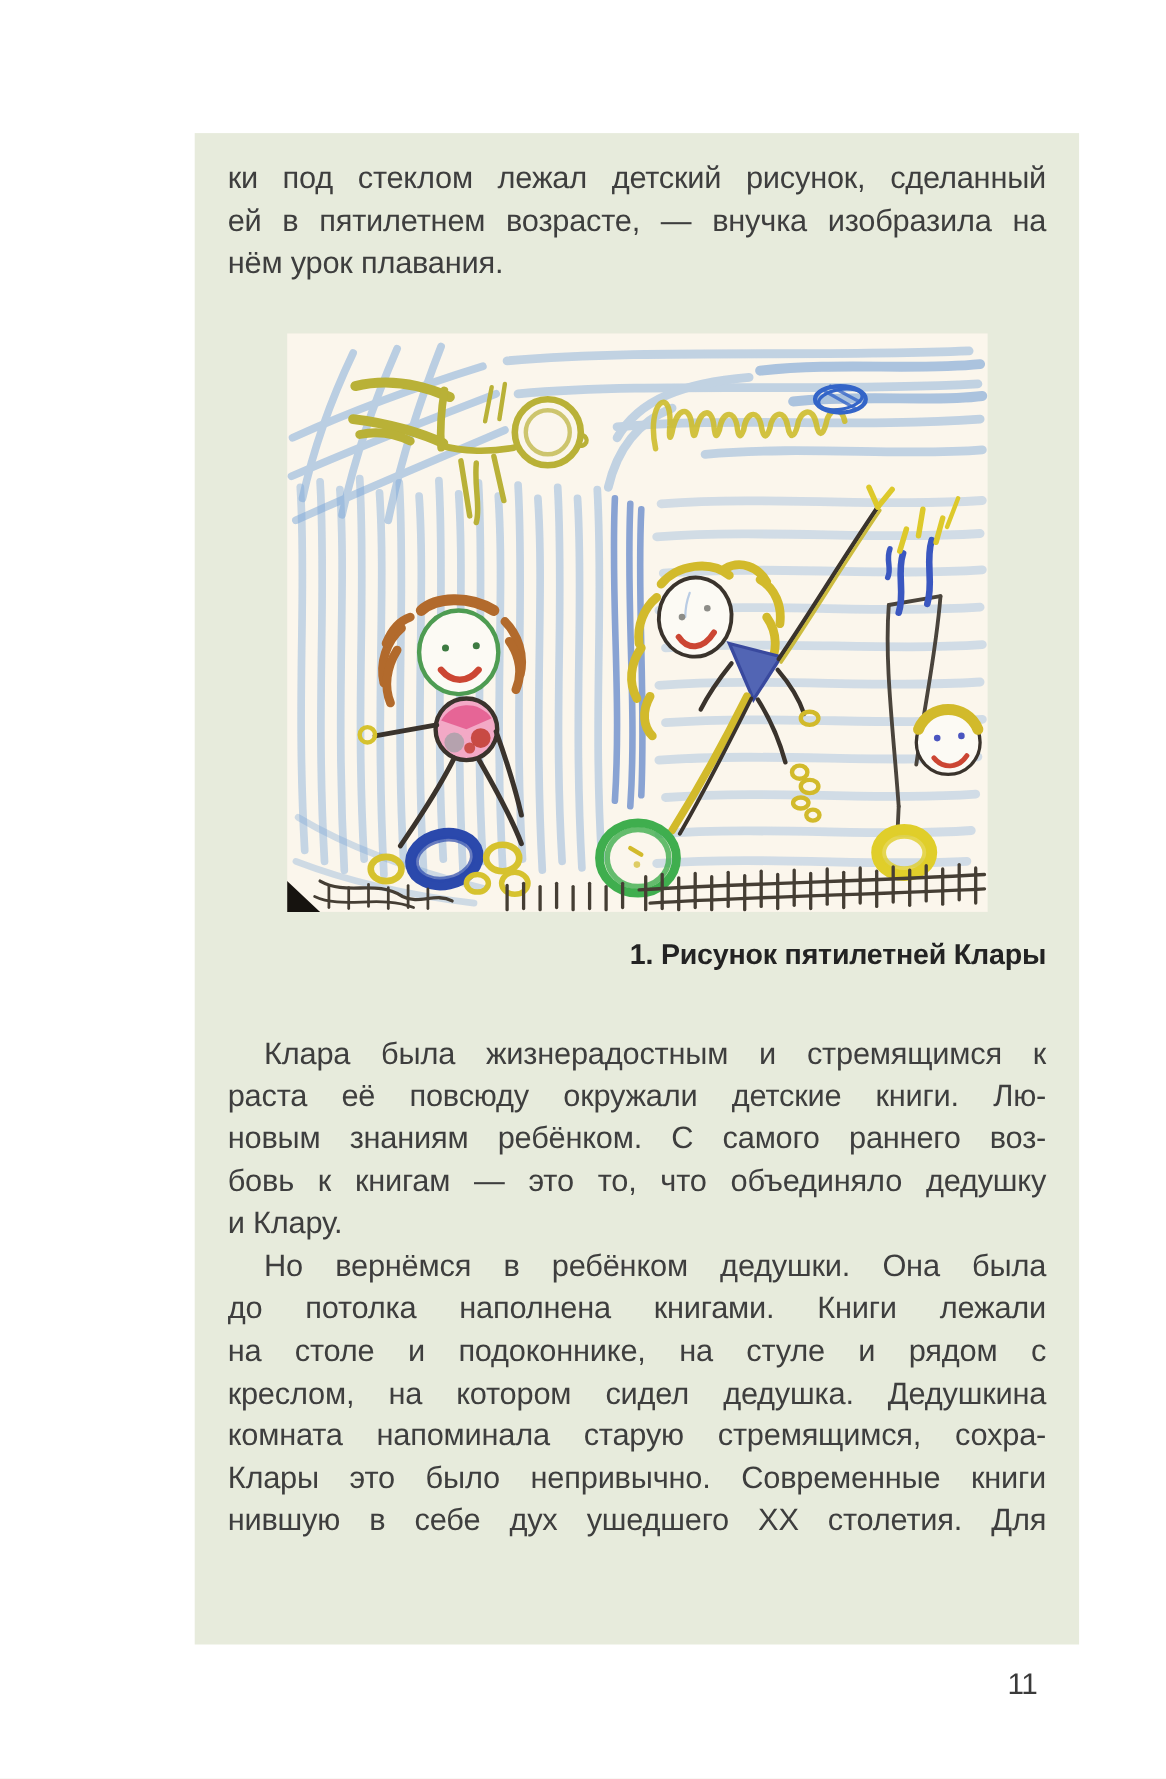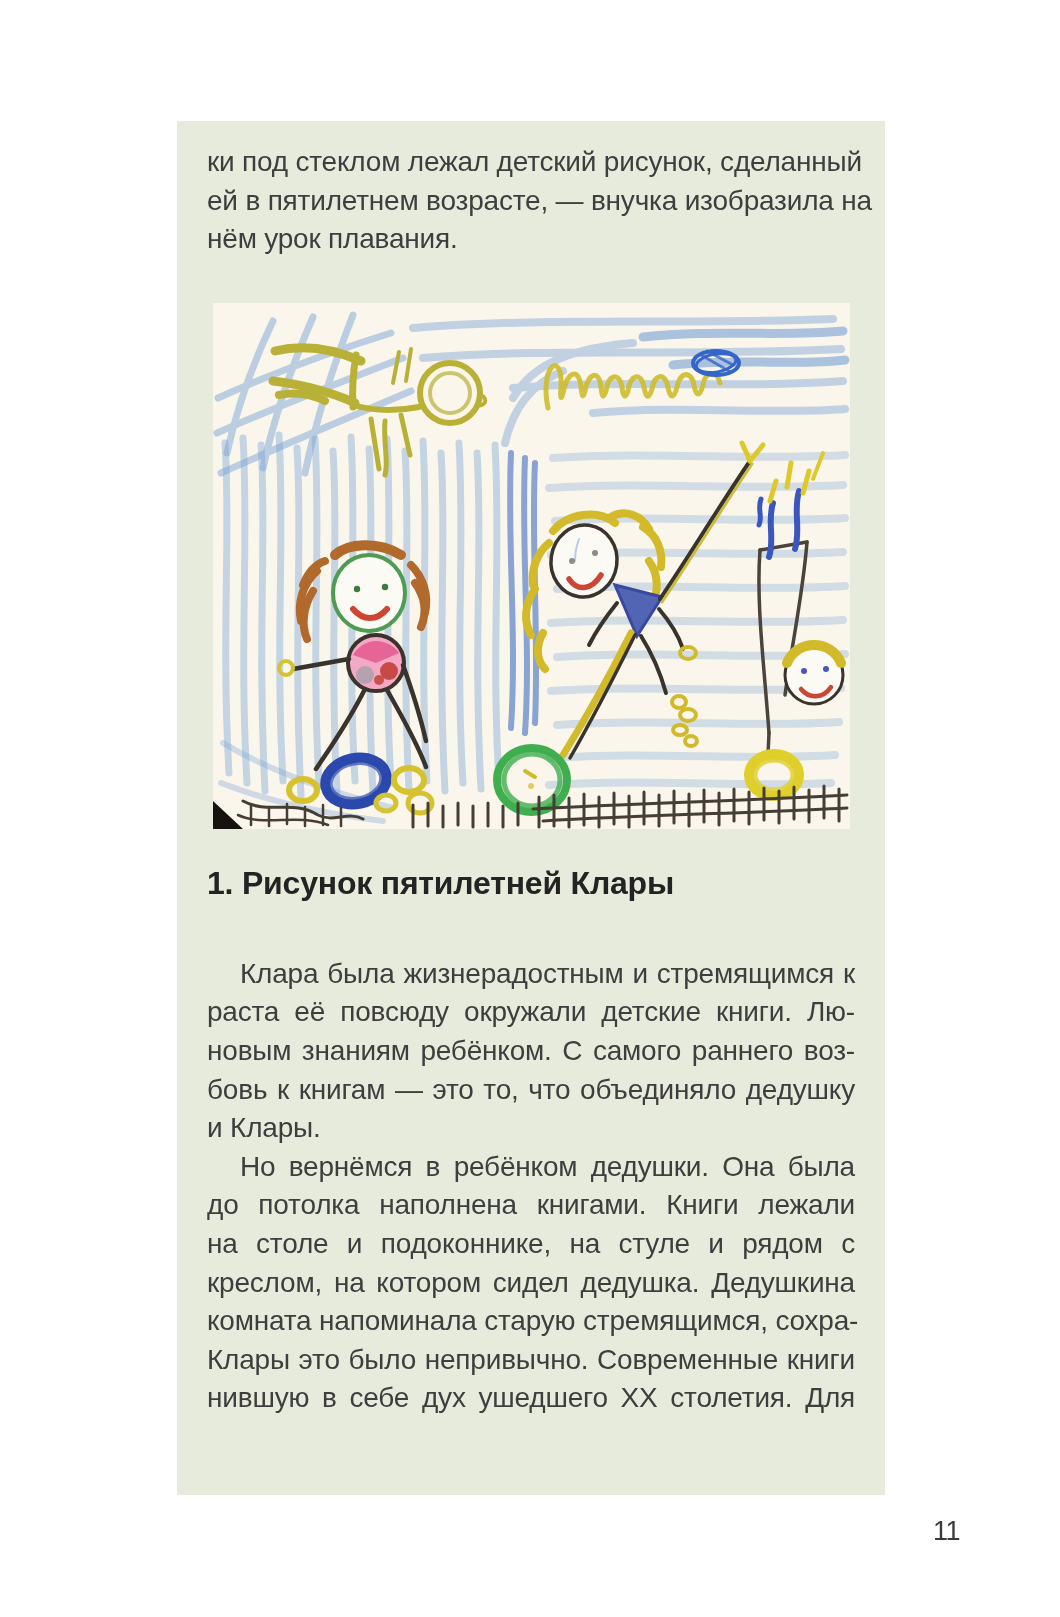--- a/index.html
+++ b/index.html
@@ -4,44 +4,44 @@
 <style>
   html,body{margin:0;padding:0;}
   body{
     width:1060px;height:1617px;position:relative;
     background:#ffffff;
     font-family:"Liberation Sans","DejaVu Sans",sans-serif;
     overflow:hidden;
   }
   .book-page{
     position:absolute;left:177px;top:121px;
-    width:708px;height:1374px;
+    width:804px;height:1374px;
     background:#e7ebdc;
     box-sizing:border-box;
     padding:22px 30px 0 30px;
   }
   .para{color:#3e3e3e;font-size:28px;letter-spacing:-0.2px;}
   .para .line{
     height:38.6px;line-height:38.6px;
     text-align:justify;text-align-last:justify;
     white-space:nowrap;overflow:visible;
   }
   .para.endleft .line:last-child{text-align-last:left;}
   .para.indent .line:first-child{padding-left:33px;}
   .figure-wrap{width:637px;margin:44px auto 0 auto;}
   .figure-wrap svg{display:block;}
   .caption{
-    margin-top:38px;height:32px;line-height:32px;
-    text-align:left;font-weight:bold;font-size:32px;color:#232323;
+    margin-top:22px;height:32px;line-height:32px;
+    text-align:right;font-weight:bold;font-size:26px;color:#232323;
     letter-spacing:-0.2px;
   }
   .p2{margin-top:56px;}
   .page-number{
     position:absolute;left:916px;top:1516px;width:44px;
-    text-align:right;font-size:27px;color:#3a3a3a;letter-spacing:-0.5px;
+    text-align:left;font-size:27px;color:#3a3a3a;letter-spacing:-0.5px;
   }
 </style>
 </head>
 <body>
 
 <div class="book-page">
 
   <div class="para endleft p1">
       <div class="line">ки под стеклом лежал детский рисунок, сделанный</div>
       <div class="line">ей в пятилетнем возрасте, — внучка изобразила на</div>
@@ -301,21 +301,21 @@
     </svg>
   </div>
 
   <div class="caption">1. Рисунок пятилетней Клары</div>
 
   <div class="para endleft indent p2">
       <div class="line">Клара была жизнерадостным и стремящимся к</div>
       <div class="line">раста её повсюду окружали детские книги. Лю-</div>
       <div class="line">новым знаниям ребёнком. С самого раннего воз-</div>
       <div class="line">бовь к книгам — это то, что объединяло дедушку</div>
-      <div class="line">и Клары.</div>
+      <div class="line">и Клару.</div>
     </div>
 
   <div class="para indent p3">
       <div class="line">Но вернёмся в ребёнком дедушки. Она была</div>
       <div class="line">до потолка наполнена книгами. Книги лежали</div>
       <div class="line">на столе и подоконнике, на стуле и рядом с</div>
       <div class="line">креслом, на котором сидел дедушка. Дедушкина</div>
       <div class="line">комната напоминала старую стремящимся, сохра-</div>
       <div class="line">Клары это было непривычно. Современные книги</div>
       <div class="line">нившую в себе дух ушедшего XX столетия. Для</div>

